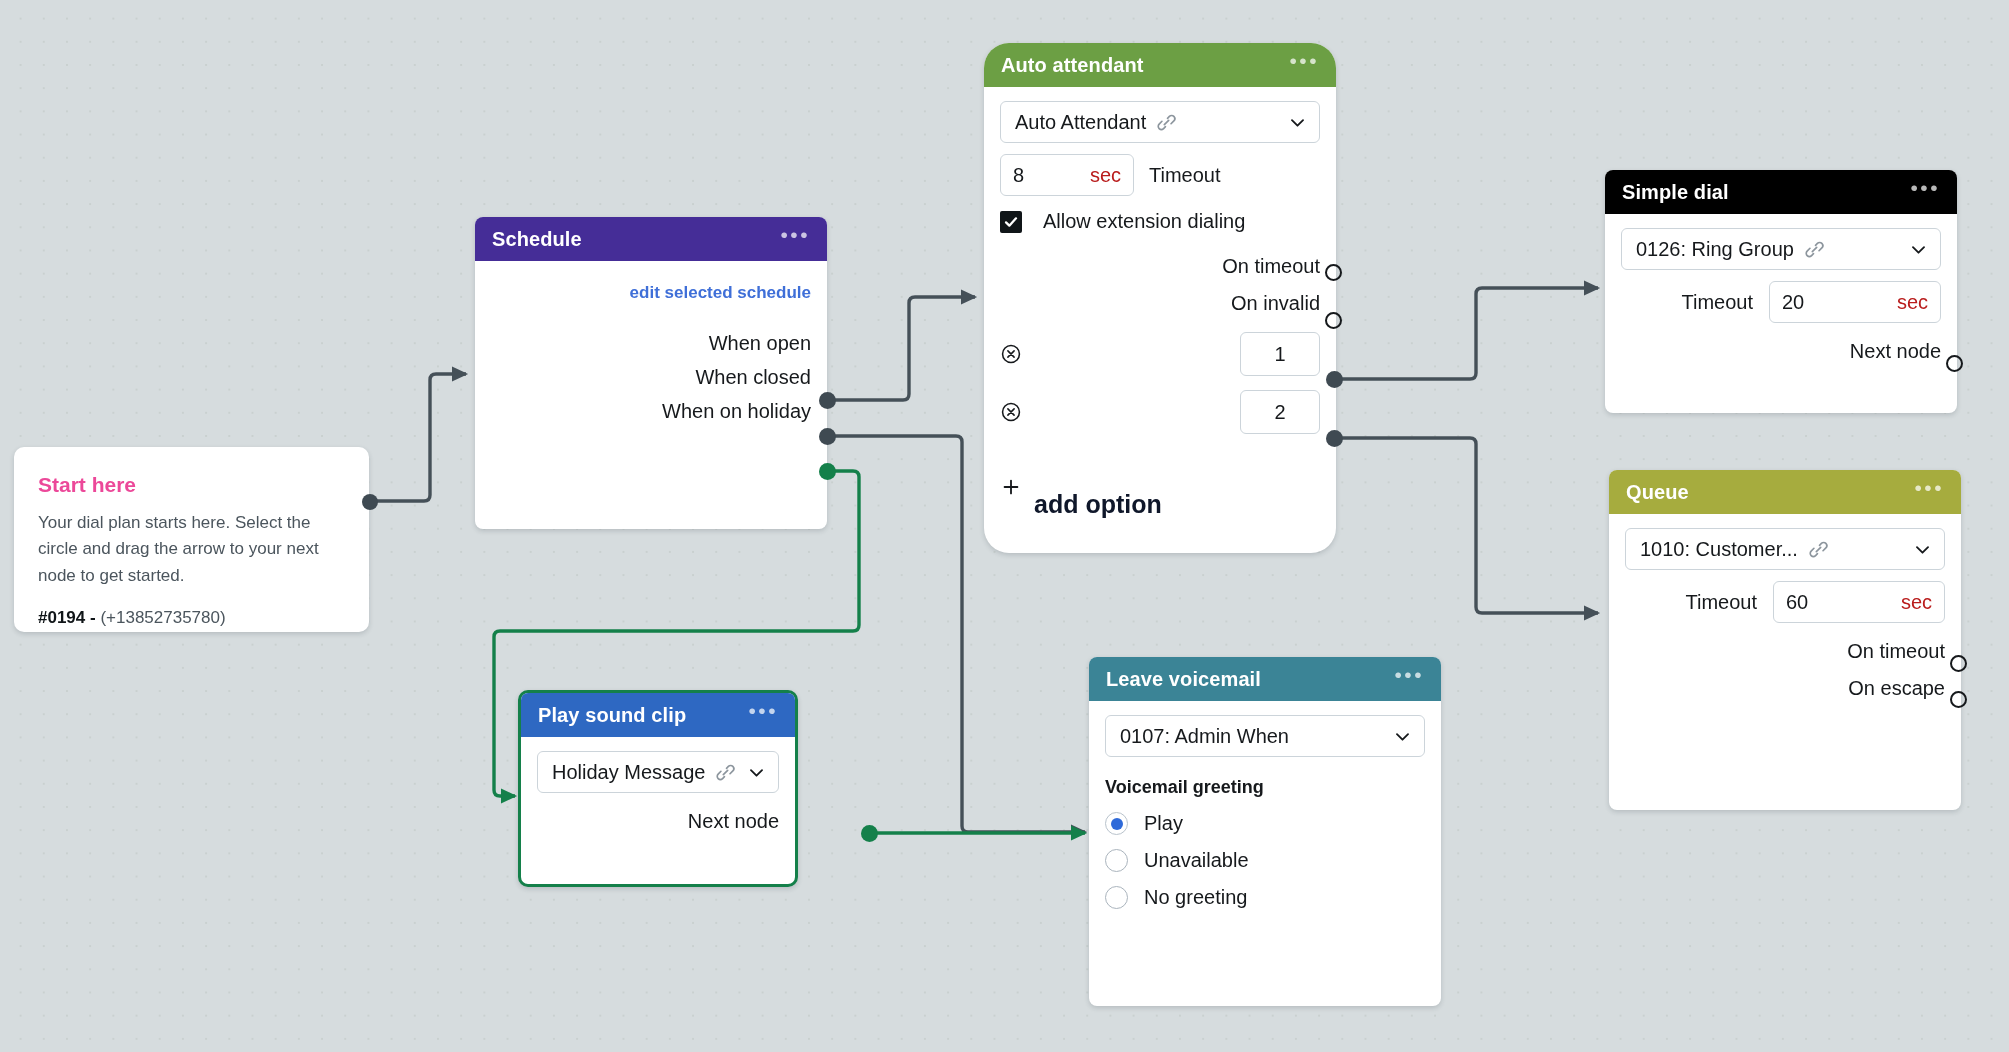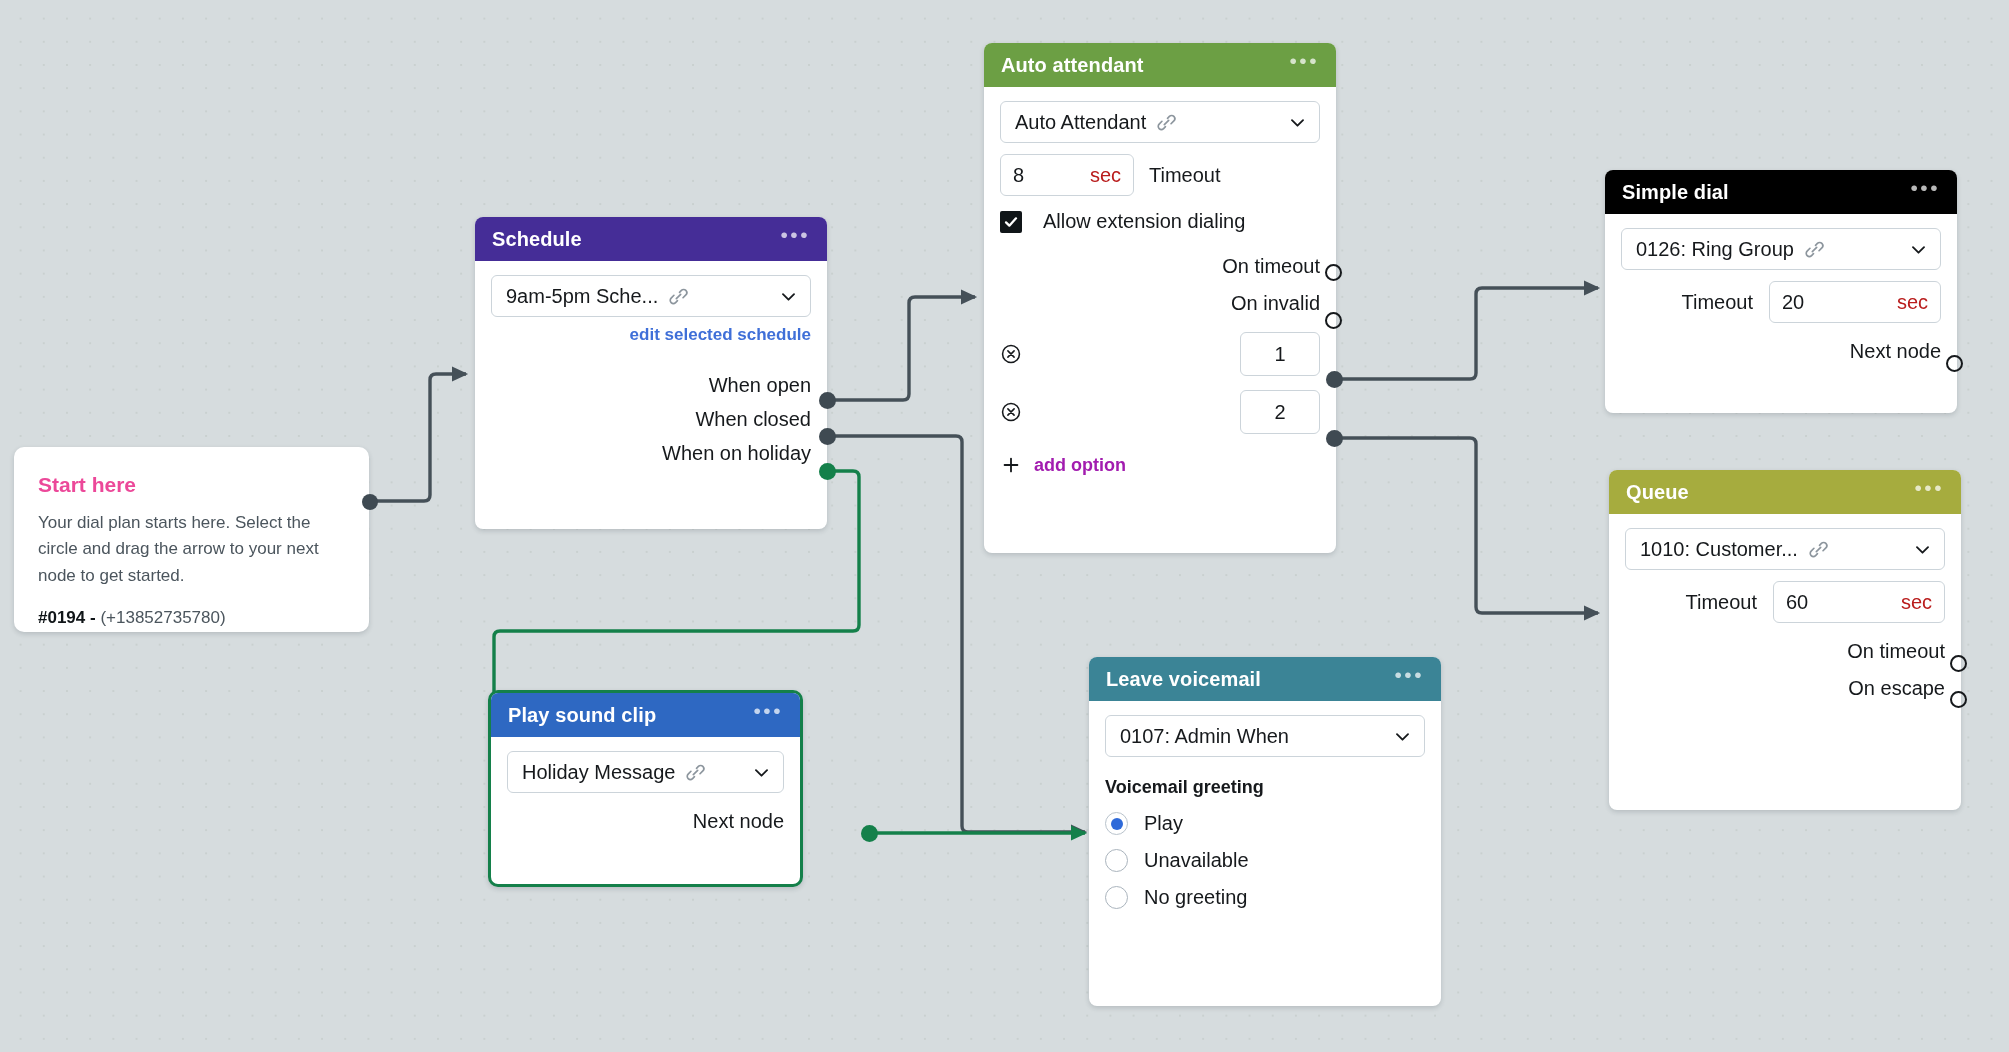--- a/index.html
+++ b/index.html
@@ -52,21 +52,21 @@
   .port.filled{background:#3f4a52;}
   .port.open{border:2.4px solid #16191c;background:transparent;}
   .port.green{background:#14804a;}
 
   .optrow{display:flex;align-items:center;margin-top:12px;}
   .optbox{width:78px;height:42px;border:1px solid #ccd4da;border-radius:6px;
           background:#fff;display:flex;align-items:center;justify-content:center;
           margin-left:auto;}
   .optbox span{font-size:20px;color:#16191c;}
   .addopt{display:flex;align-items:center;gap:12px;margin-top:20px;cursor:pointer;}
-  .addopt .txt{font-size:18px;font-weight:bold;color:#a21caf;}
+  .addopt .txt{font-size:25px;font-weight:bold;color:#0f172a;margin-top:36px;}
 
   .section-lbl{font-size:18px;font-weight:bold;color:#16191c;margin-top:20px;}
   .radiorow{display:flex;align-items:center;gap:16px;margin-top:14px;}
   .radio{width:23px;height:23px;border-radius:50%;border:1.6px solid #aab4bd;
          box-sizing:border-box;display:flex;align-items:center;justify-content:center;
          background:#fff;}
   .radio.on{border-color:#b9c3cc;}
   .radio .dot{width:12px;height:12px;border-radius:50%;background:#2f6ad9;}
   .radiorow .rlabel{font-size:20px;color:#16191c;}
 
@@ -120,53 +120,38 @@
     </div>
   </div>
   <div class="port filled" style="position:absolute;left:362px;top:494px;width:16px;height:16px;"></div>
 
   <div class="node" style="left:475px;top:217px;width:352px;height:312px;">
     <div class="node-head" style="background:#452d97;">
       <span class="node-title">Schedule</span>
       <span class="dots-menu">•••</span>
     </div>
     <div class="node-body">
-      <div class="select">
-        <span class="sel-text">9am-5pm Sche...</span>
-        <span class="link-ico">
-          <svg width="21" height="21" viewBox="0 0 24 24" fill="none" stroke="#8c959d" stroke-width="1.9" stroke-linecap="round">
-            <path d="M9.5 14.5l5-5"></path>
-            <path d="M13.2 7.2l2.1-2.1a3.6 3.6 0 0 1 5.1 5.1l-3.2 3.2"></path>
-            <path d="M10.8 16.8l-2.1 2.1a3.6 3.6 0 0 1-5.1-5.1l3.2-3.2"></path>
-          </svg>
-        </span>
-        <span class="chev">
-          <svg width="19" height="19" viewBox="0 0 24 24" fill="none" stroke="#16191c" stroke-width="2.3" stroke-linecap="round" stroke-linejoin="round">
-              <path d="M5 9l7 7 7-7"></path>
-            </svg>
-        </span>
-      </div>
       <div class="editlink">edit selected schedule</div>
 
       <div class="portrow" style="margin-top:29px;">
         <span class="plabel">When open</span>
       </div>
       <div class="portrow" style="margin-top:11px;">
         <span class="plabel">When closed</span>
       </div>
       <div class="portrow" style="margin-top:11px;">
         <span class="plabel">When on holiday</span>
       </div>
     </div>
   </div>
   <div class="port filled" style="position:absolute;left:819px;top:392px;width:17px;height:17px;"></div>
   <div class="port filled" style="position:absolute;left:819px;top:428px;width:17px;height:17px;"></div>
   <div class="port green" style="position:absolute;left:819px;top:463px;width:17px;height:17px;"></div>
 
-  <div class="node" style="left:984px;top:43px;width:352px;height:510px;">
+  <div class="node" style="left:984px;top:43px;width:352px;height:510px;border-radius:25px;">
     <div class="node-head" style="background:#6c9f44;">
       <span class="node-title">Auto attendant</span>
       <span class="dots-menu">•••</span>
     </div>
     <div class="node-body">
       <div class="select">
         <span class="sel-text">Auto Attendant</span>
         <span class="link-ico">
           <svg width="21" height="21" viewBox="0 0 24 24" fill="none" stroke="#8c959d" stroke-width="1.9" stroke-linecap="round">
             <path d="M9.5 14.5l5-5"></path>
@@ -308,21 +293,21 @@
         <span class="plabel">On timeout</span>
       </div>
       <div class="portrow" style="margin-top:14px;">
         <span class="plabel">On escape</span>
       </div>
     </div>
   </div>
   <div class="port open" style="position:absolute;left:1950px;top:655px;width:17px;height:17px;"></div>
   <div class="port open" style="position:absolute;left:1950px;top:691px;width:17px;height:17px;"></div>
 
-  <div class="node selected" style="left:488px;top:690px;width:315px;height:197px;box-sizing:border-box;">
+  <div class="node selected" style="left:518px;top:690px;width:280px;height:197px;box-sizing:border-box;">
     <div class="node-head" style="background:#2e68c2;">
       <span class="node-title">Play sound clip</span>
       <span class="dots-menu">•••</span>
     </div>
     <div class="node-body">
       <div class="select">
         <span class="sel-text">Holiday Message</span>
         <span class="link-ico">
           <svg width="21" height="21" viewBox="0 0 24 24" fill="none" stroke="#8c959d" stroke-width="1.9" stroke-linecap="round">
             <path d="M9.5 14.5l5-5"></path>

